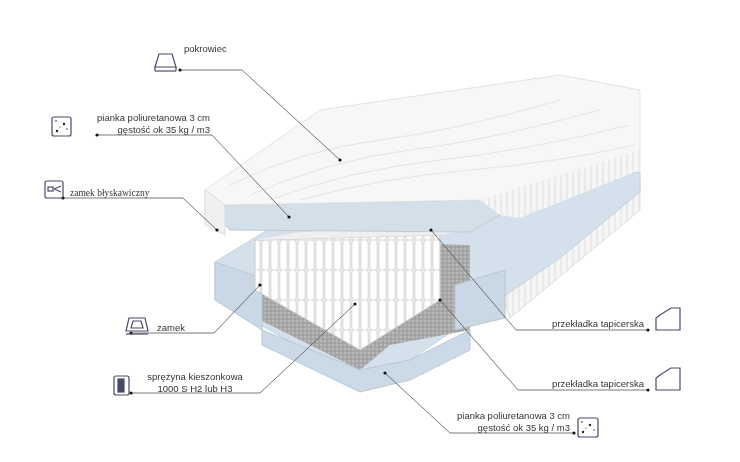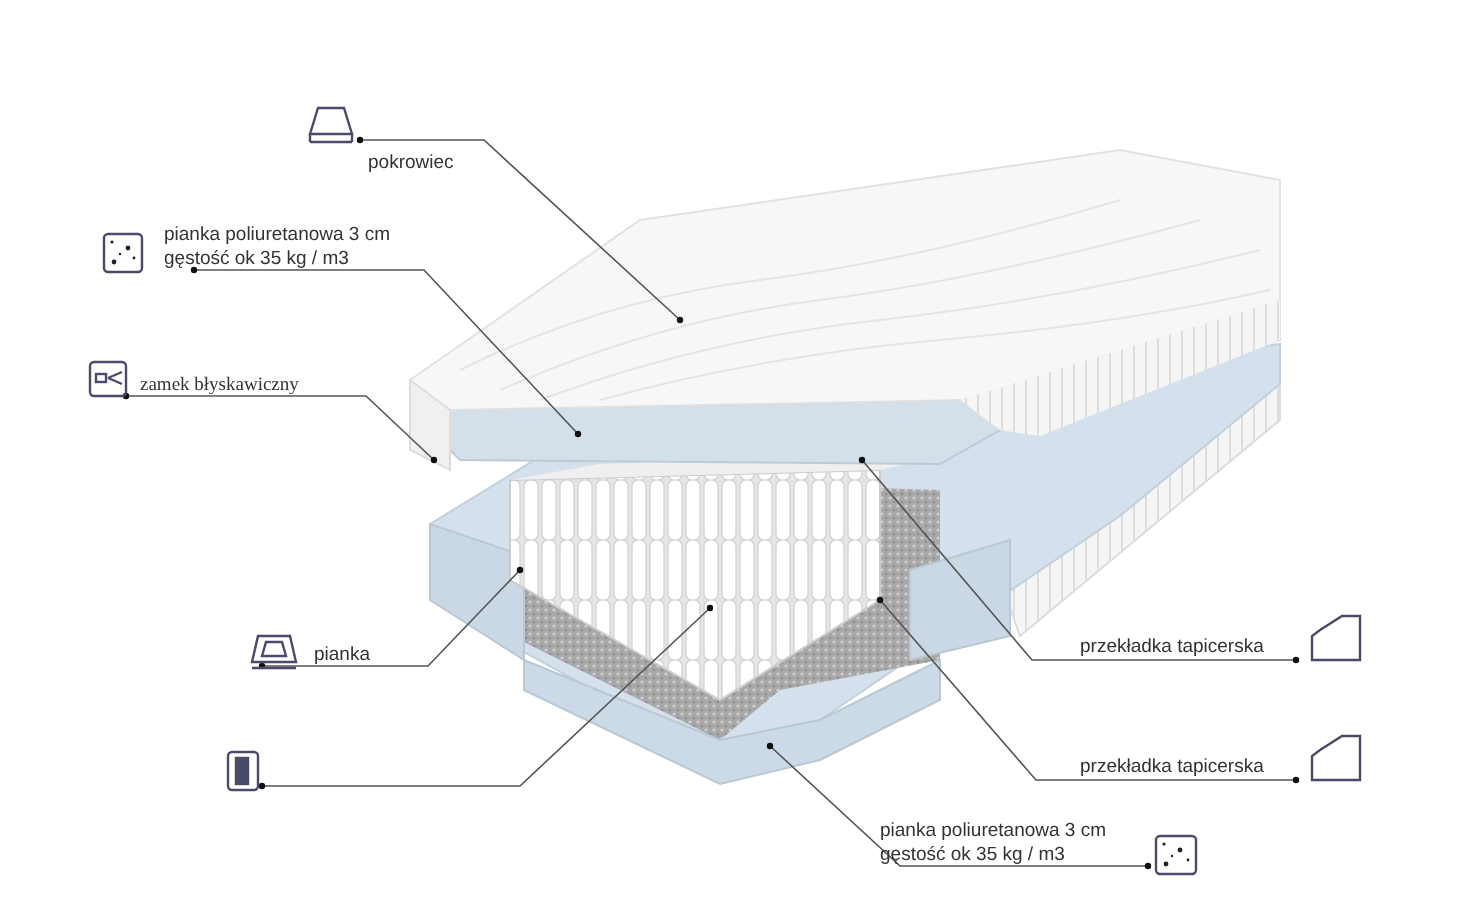--- a/index.html
+++ b/index.html
@@ -1,20 +1,20 @@
 <!DOCTYPE html>
 <html><head>
   <meta charset="utf-8">
   <style>
     html, body { margin: 0; padding: 0; background: #ffffff; }
     body { width: 740px; height: 462px; position: relative; overflow: hidden; font-family: "Liberation Sans", sans-serif; }
     .stage { position: absolute; left: 0; top: 0; width: 740px; height: 462px; }
     svg.art { position: absolute; left: 0; top: 0; }
     .label { position: absolute; font-size: 9.5px; color: #333; line-height: 12px; white-space: nowrap; }
-    .label.right { }
+    .label.right { text-align: right; }
   </style>
 </head>
 <body>
 
 <div class="stage">
 
   <svg class="art" width="740" height="462" viewBox="0 0 740 462">
     <defs>
       <pattern id="felt" width="4" height="4" patternUnits="userSpaceOnUse">
         <rect width="4" height="4" fill="#a8a8a8"></rect>
@@ -133,37 +133,41 @@
         <circle cx="67" cy="129" r="0.7"></circle>
         <circle cx="60" cy="127" r="0.6"></circle>
       <circle cx="582" cy="422" r="0.8"></circle>
         <circle cx="590" cy="425" r="1.2"></circle>
         <circle cx="583" cy="432" r="1.2"></circle>
         <circle cx="594" cy="430" r="0.7"></circle>
         <circle cx="586" cy="428" r="0.6"></circle>
     </g>
   </svg>
 
-  <div class="label" style="left:184px; top:76px;">
+  <div class="label" style="left:184px; top:43px;">
     <span>pokrowiec</span>
   </div>
 
   <div class="label right" style="left:82px; top:112px; width:128px;">
     <div>pianka poliuretanowa 3 cm</div>
     <div>gęstość ok 35 kg / m3</div>
   </div>
 
   <div class="label" style="left:70px; top:187px;font-family:Liberation Serif, serif;">
     <span>zamek błyskawiczny</span>
   </div>
 
   <div class="label" style="left:157px; top:322px;">
-    <span>pianka</span>
+    <span>zamek</span>
   </div>
 
+  <div class="label" style="left:140px; top:371px; text-align:center; width:110px;">
+    <div>sprężyna kieszonkowa</div>
+    <div>1000 S H2 lub H3</div>
+  </div>
 
   <div class="label right" style="left:540px; top:318px; width:104px;">
     <span>przekładka tapicerska</span>
   </div>
 
   <div class="label right" style="left:540px; top:378px; width:104px;">
     <span>przekładka tapicerska</span>
   </div>
 
   <div class="label right" style="left:440px; top:410px; width:130px;">

